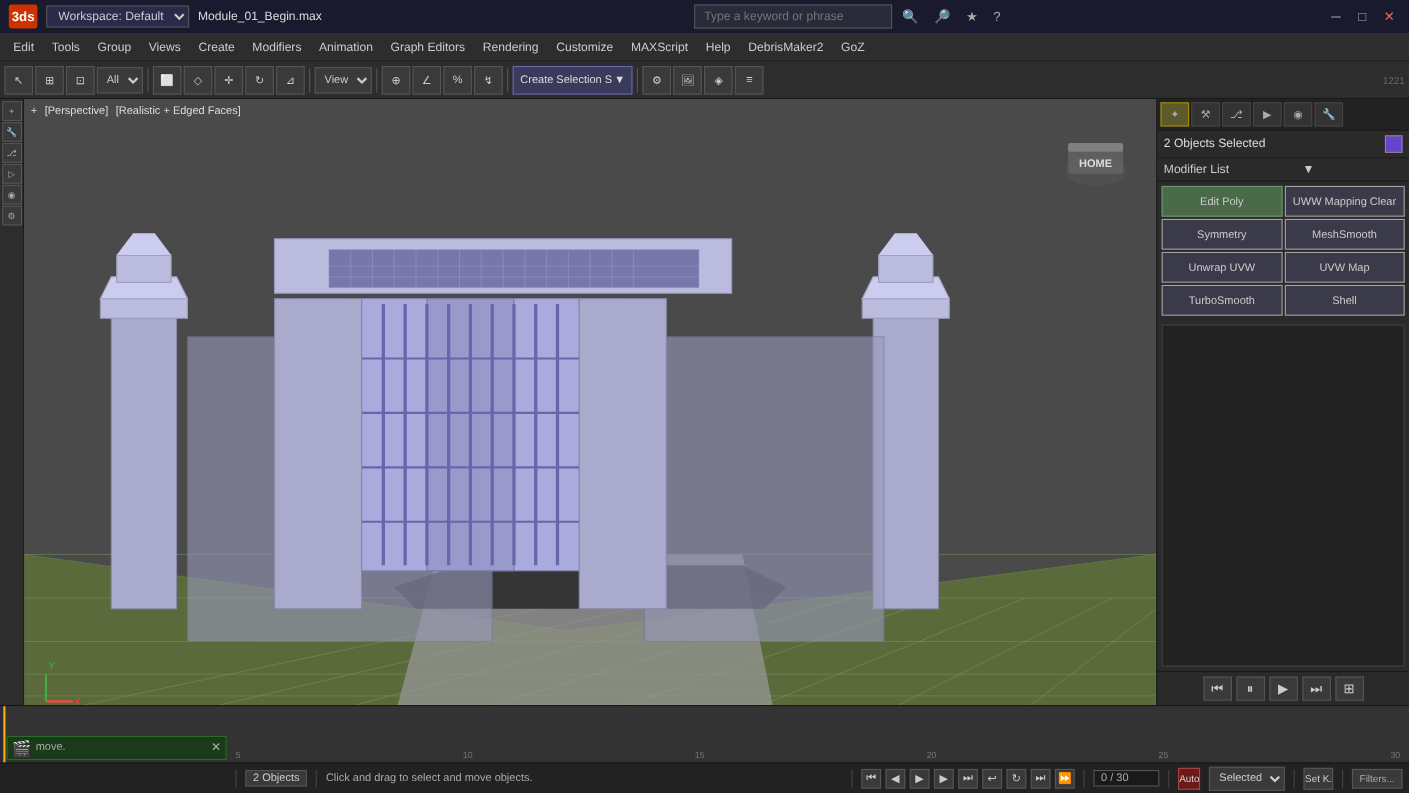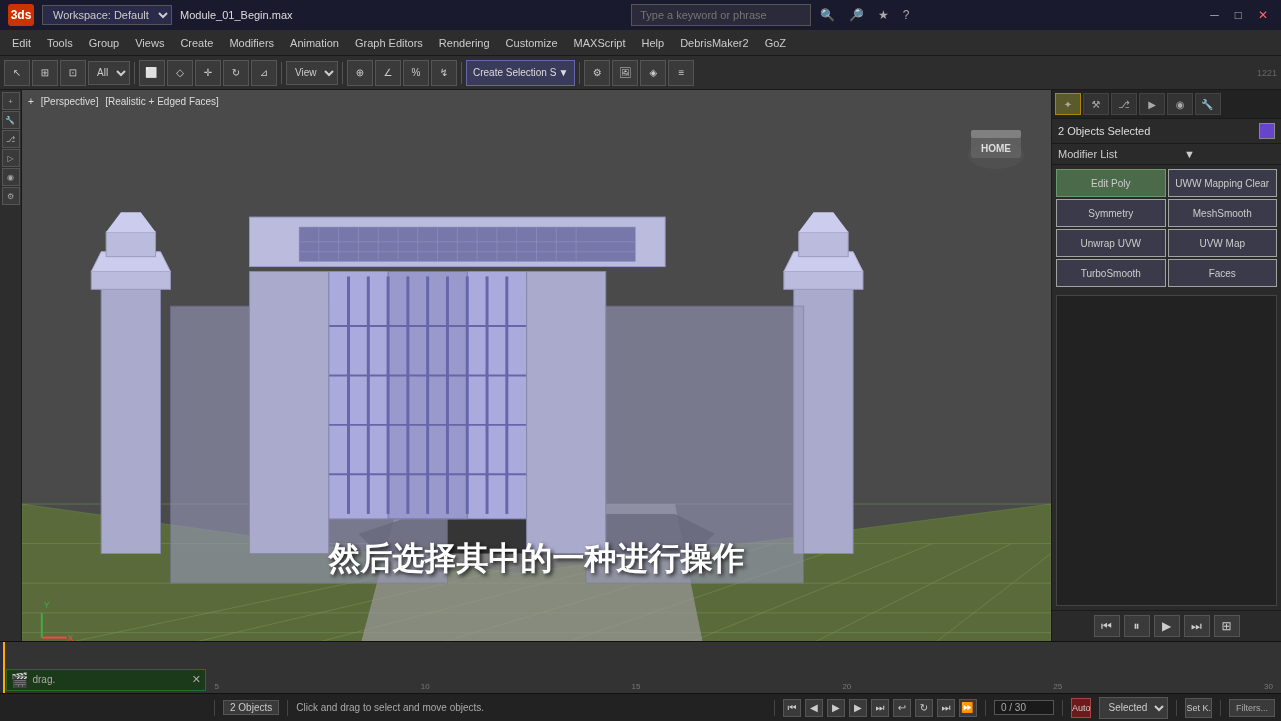--- a/index.html
+++ b/index.html
@@ -436,23 +436,20 @@
 
       <rect x="230" y="195" width="80" height="285" fill="#aaaacc" stroke="#8888aa" stroke-width="1"></rect>
       <rect x="510" y="195" width="80" height="285" fill="#aaaacc" stroke="#8888aa" stroke-width="1"></rect>
 
       <line x1="20" y1="565" x2="45" y2="565" stroke="#ff4444" stroke-width="2"></line>
       <line x1="20" y1="565" x2="20" y2="540" stroke="#44aa44" stroke-width="2"></line>
       <text x="46" y="568" fill="#ff4444" font-size="9">X</text>
       <text x="22" y="535" fill="#44aa44" font-size="9">Y</text>
     </svg>
 
-    <div id="subtitle">
-      <span>然后选择其中的一种进行操作</span>
-    </div>
   </div>
 
   <div id="right-panel">
 
     <div id="panel-tabs">
       <div class="panel-tab active">✦</div>
       <div class="panel-tab">⚒</div>
       <div class="panel-tab">⎇</div>
       <div class="panel-tab">▶</div>
       <div class="panel-tab">◉</div>
@@ -470,21 +467,21 @@
     </div>
 
     <div id="modifier-grid">
       <button class="mod-btn active">Edit Poly</button>
       <button class="mod-btn">UWW Mapping Clear</button>
       <button class="mod-btn">Symmetry</button>
       <button class="mod-btn">MeshSmooth</button>
       <button class="mod-btn">Unwrap UVW</button>
       <button class="mod-btn">UVW Map</button>
       <button class="mod-btn">TurboSmooth</button>
-      <button class="mod-btn">Faces</button>
+      <button class="mod-btn">Shell</button>
     </div>
 
     <div id="modifier-display"></div>
 
     <div id="panel-playback">
       <button class="play-btn">⏮</button>
       <button class="play-btn">⏸</button>
       <button class="play-btn">▶</button>
       <button class="play-btn">⏭</button>
       <button class="play-btn">⊞</button>
@@ -512,21 +509,21 @@
       <div style="flex:1"></div>
       <div class="tick-mark" style="position:relative;">30</div>
     </div>
   </div>
 </div>
 
 <div id="status-bar">
 
   <div id="bottom-left" style="position:relative;background:#1a3a1a;border:1px solid #2a6a2a;display:flex;align-items:center;padding:0 4px;gap:4px;height:22px;min-width:180px;">
     <span class="script-icon">🎬</span>
-    <span class="script-text">drag.</span>
+    <span class="script-text">move.</span>
     <span class="close-btn-small">✕</span>
   </div>
 
   <div class="status-separator"></div>
 
   <div id="obj-counter">2 Objects</div>
 
   <div class="status-separator"></div>
 
   <span style="flex:1;font-size:10px;color:#aaa;">Click and drag to select and move objects.</span>

